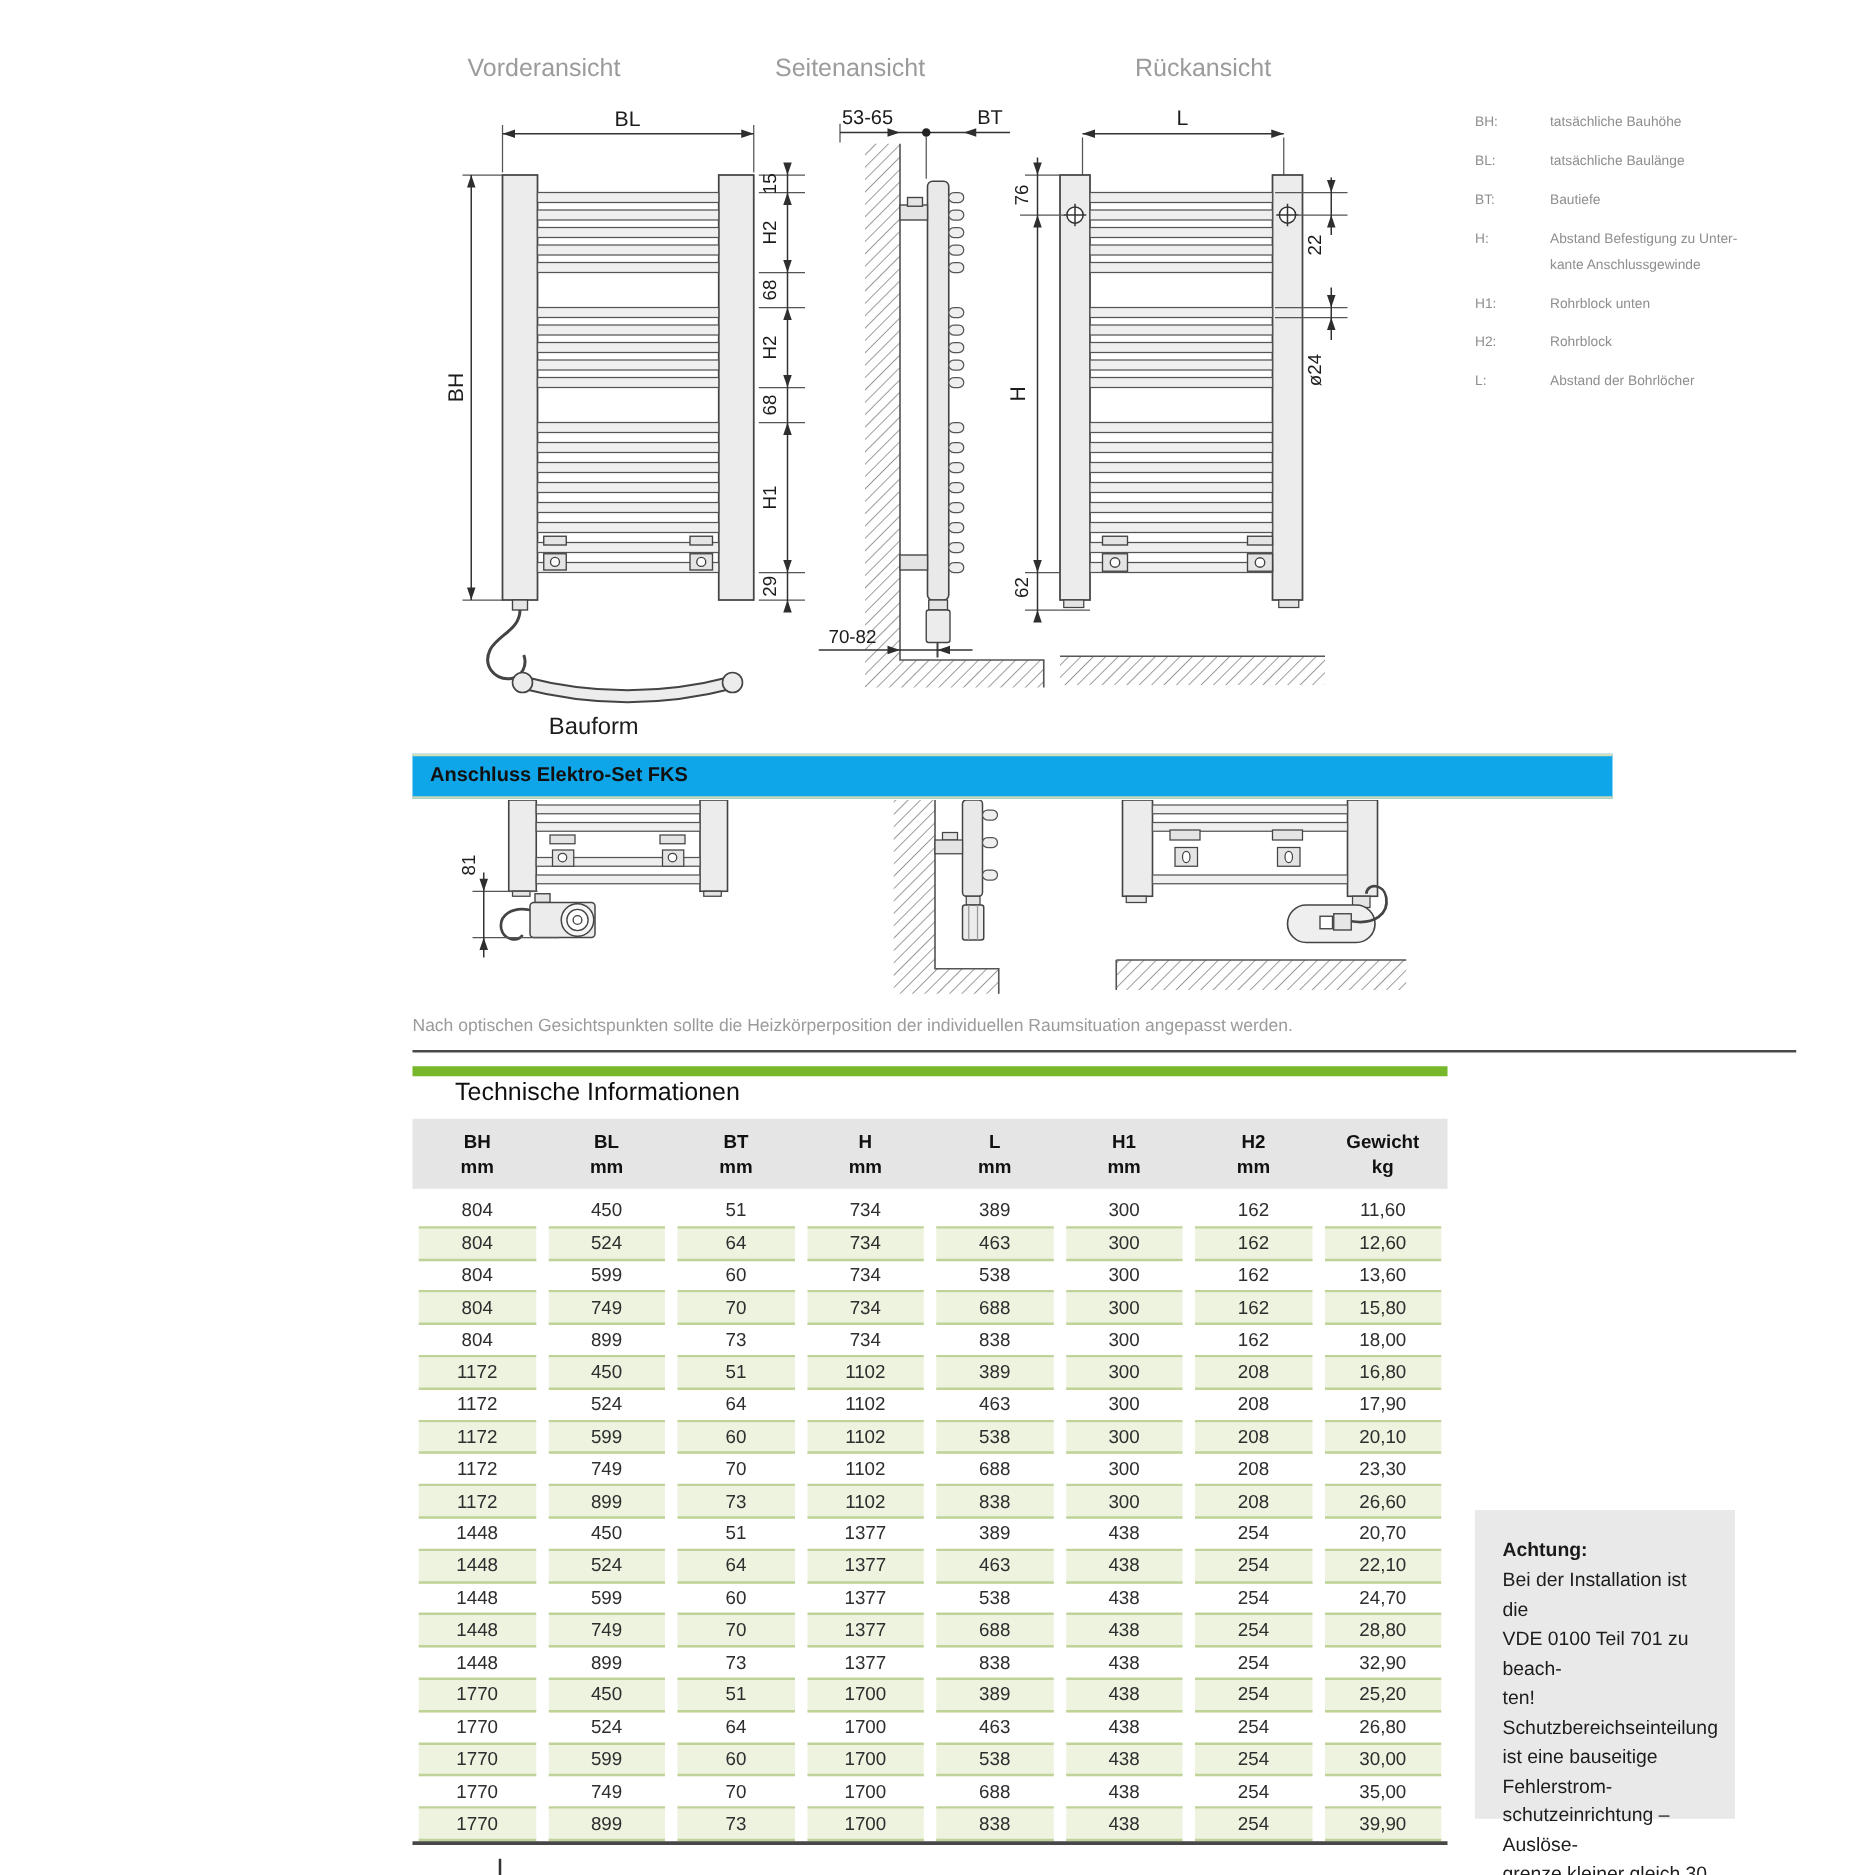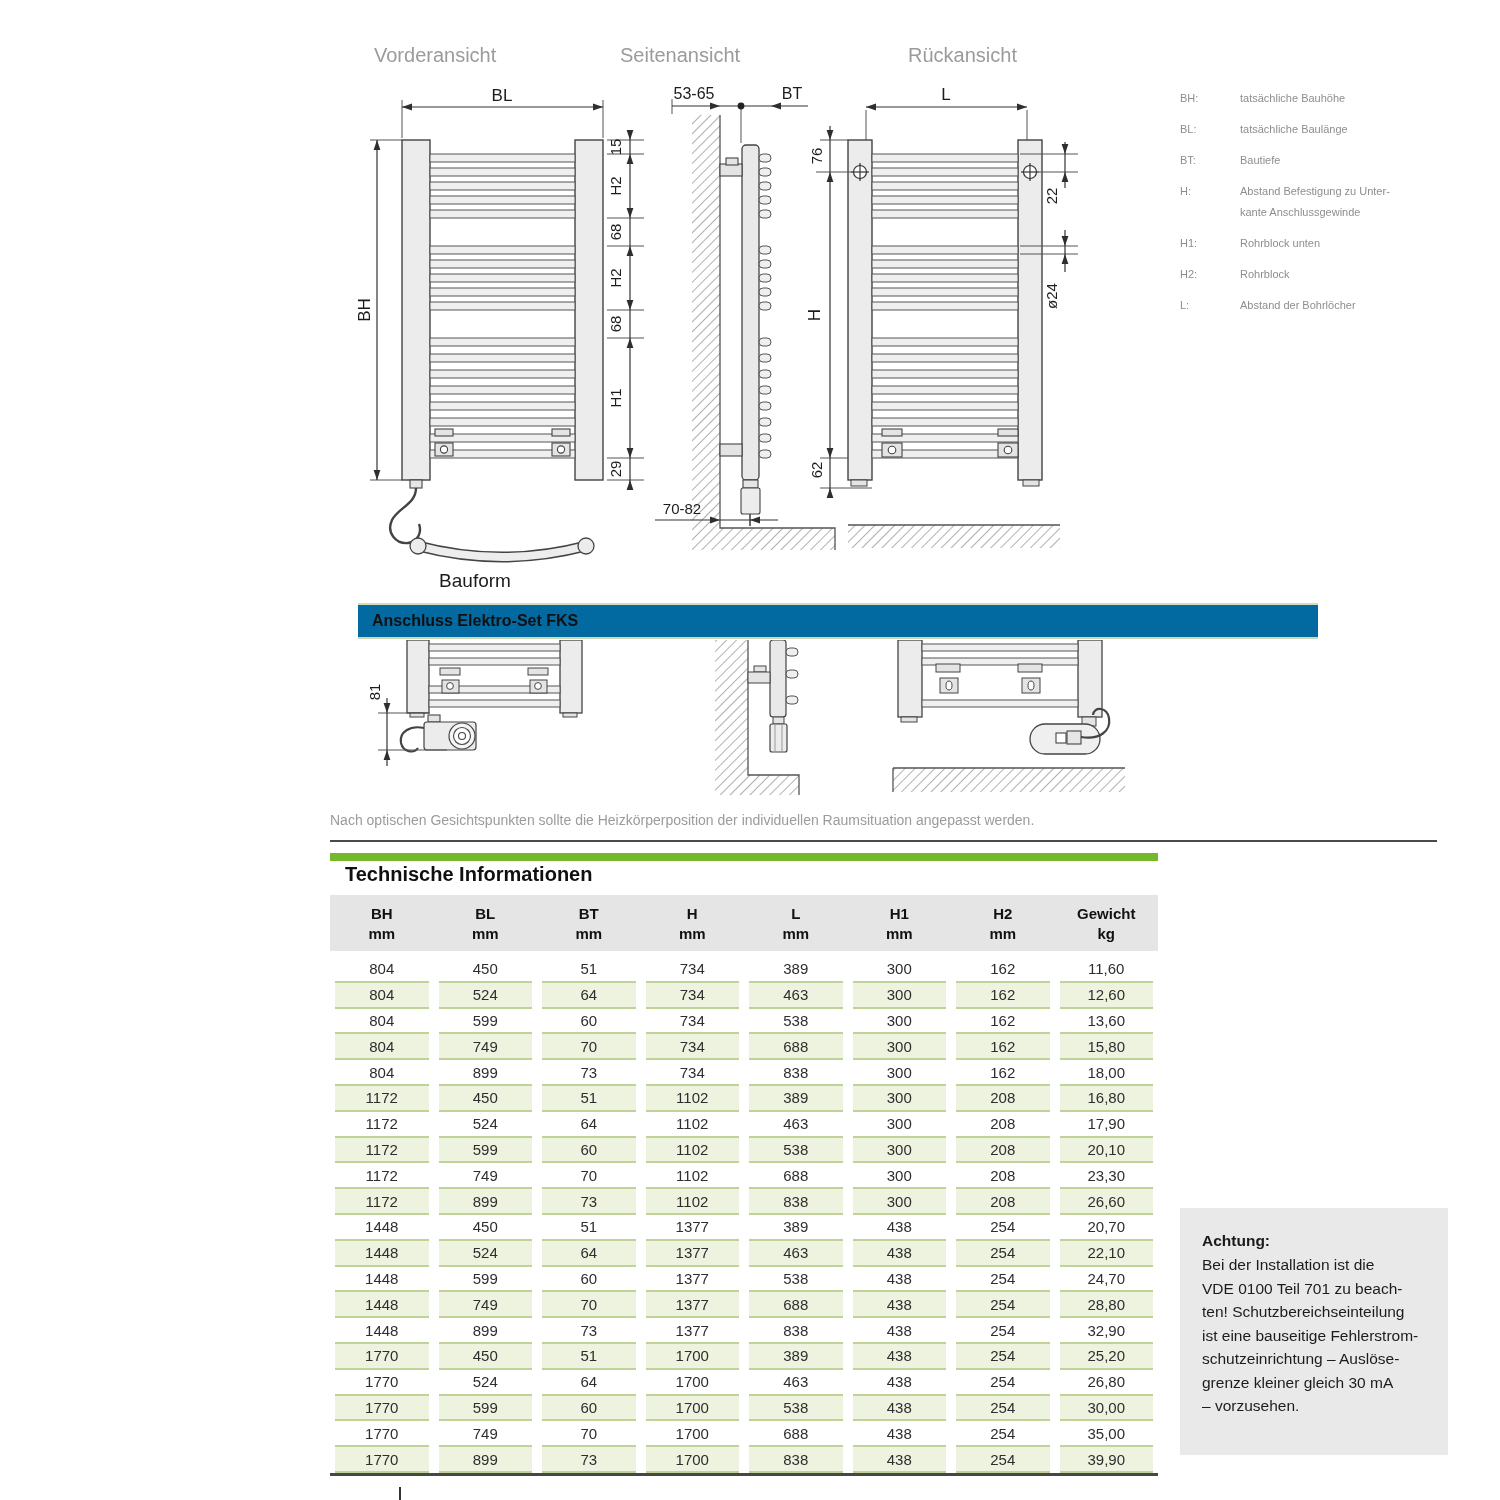--- a/index.html
+++ b/index.html
@@ -15,42 +15,42 @@
     font-size:20px;color:#9b9b9b;}
 
   
   .legend{position:absolute;left:1180px;top:88px;width:280px;font-size:11px;color:#8e8e8e;}
   .lg-row{display:flex;margin-bottom:10px;line-height:21px;}
   .lg-term{width:60px;flex:0 0 60px;}
   .lg-desc{white-space:pre-line;}
 
   
   .fks-bar{position:absolute;left:330px;top:603px;width:960px;height:32px;
-    background:#0369a1;border-top:2px solid #d2ddba;border-bottom:2px solid #cdd8b4;
-    box-sizing:content-box;margin-left:28px;}
+    background:#0ea5e9;border-top:2px solid #d2ddba;border-bottom:2px solid #cdd8b4;
+    box-sizing:content-box;}
   .fks-bar .lbl{font-size:16px;font-weight:bold;color:#111;line-height:32px;padding-left:14px;}
 
   .note-line{position:absolute;left:330px;top:812px;font-size:14px;color:#9b9b9b;}
   .rule-dark{position:absolute;left:330px;top:840px;width:1107px;height:2px;background:#4a4a4a;}
   .green-bar{position:absolute;left:330px;top:853px;width:828px;height:8px;background:var(--accent,#76b82a);}
 
   
-  .tbl-title{position:absolute;left:345px;top:863px;font-size:20px;font-weight:bold;color:#101010;}
+  .tbl-title{position:absolute;left:364px;top:863px;font-size:20px;font-weight:normal;color:#101010;}
   .tbl{position:absolute;left:330px;top:895px;width:828px;}
   .thead{display:flex;background:var(--hgray,#e5e5e5);height:56px;}
   .th{flex:1;text-align:center;font-weight:bold;font-size:15px;padding-top:9px;line-height:20px;color:#111;}
   .tbody{margin-top:6px;}
   .trow{display:flex;height:25.8px;}
   .td{flex:1;margin:0 5px;display:flex;align-items:center;justify-content:center;
     font-size:15px;color:#2e2e2e;border-bottom:2px solid var(--lineg,#bfd399);box-sizing:border-box;}
   .trow.alt .td{background:var(--rowg,#eef3e0);}
   .table-rule{position:absolute;left:330px;top:1473px;width:828px;height:3px;background:#474747;}
 
   
-  .warnbox{position:absolute;left:1180px;top:1208px;width:268px;height:247px;
+  .warnbox{position:absolute;left:1180px;top:1208px;width:208px;height:247px;
     background:var(--boxg,#e9e9e9);box-sizing:border-box;padding:24px 16px 0 22px;}
   .warnbox .wt{font-weight:bold;font-size:15.5px;margin-bottom:3px;}
   .warnbox .wl{font-size:15.5px;line-height:23.5px;color:#1c1c1c;}
 
   .bottom-tick{position:absolute;left:399px;top:1487px;width:2px;height:13px;background:#333;}
 </style>
 </head>
 <body>
 
 <div class="view-title" style="left:374px">Vorderansicht</div>

